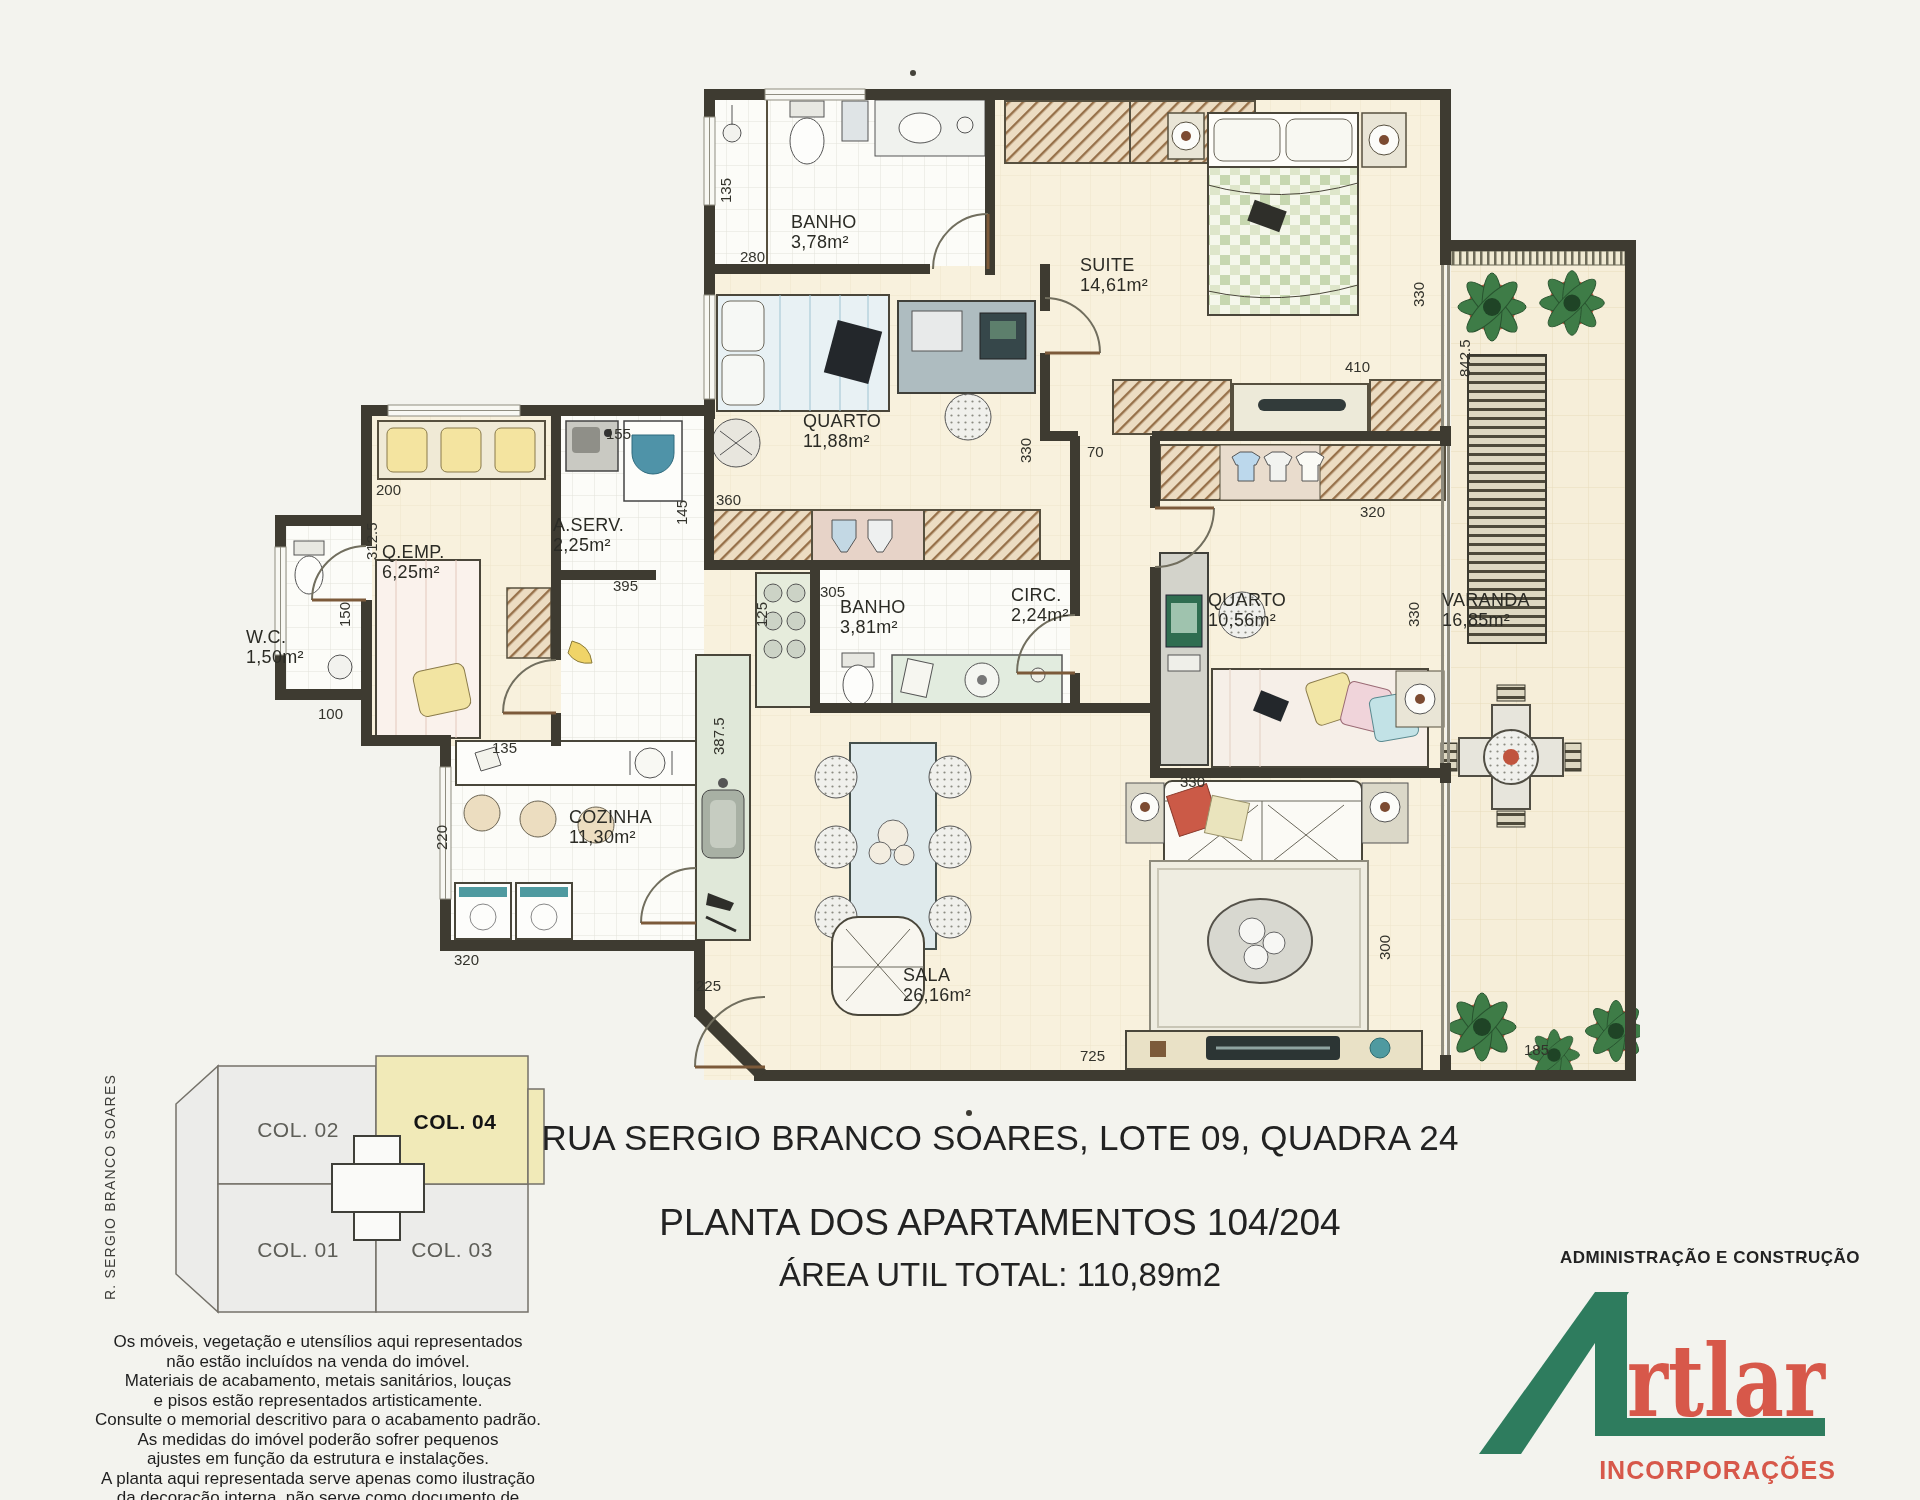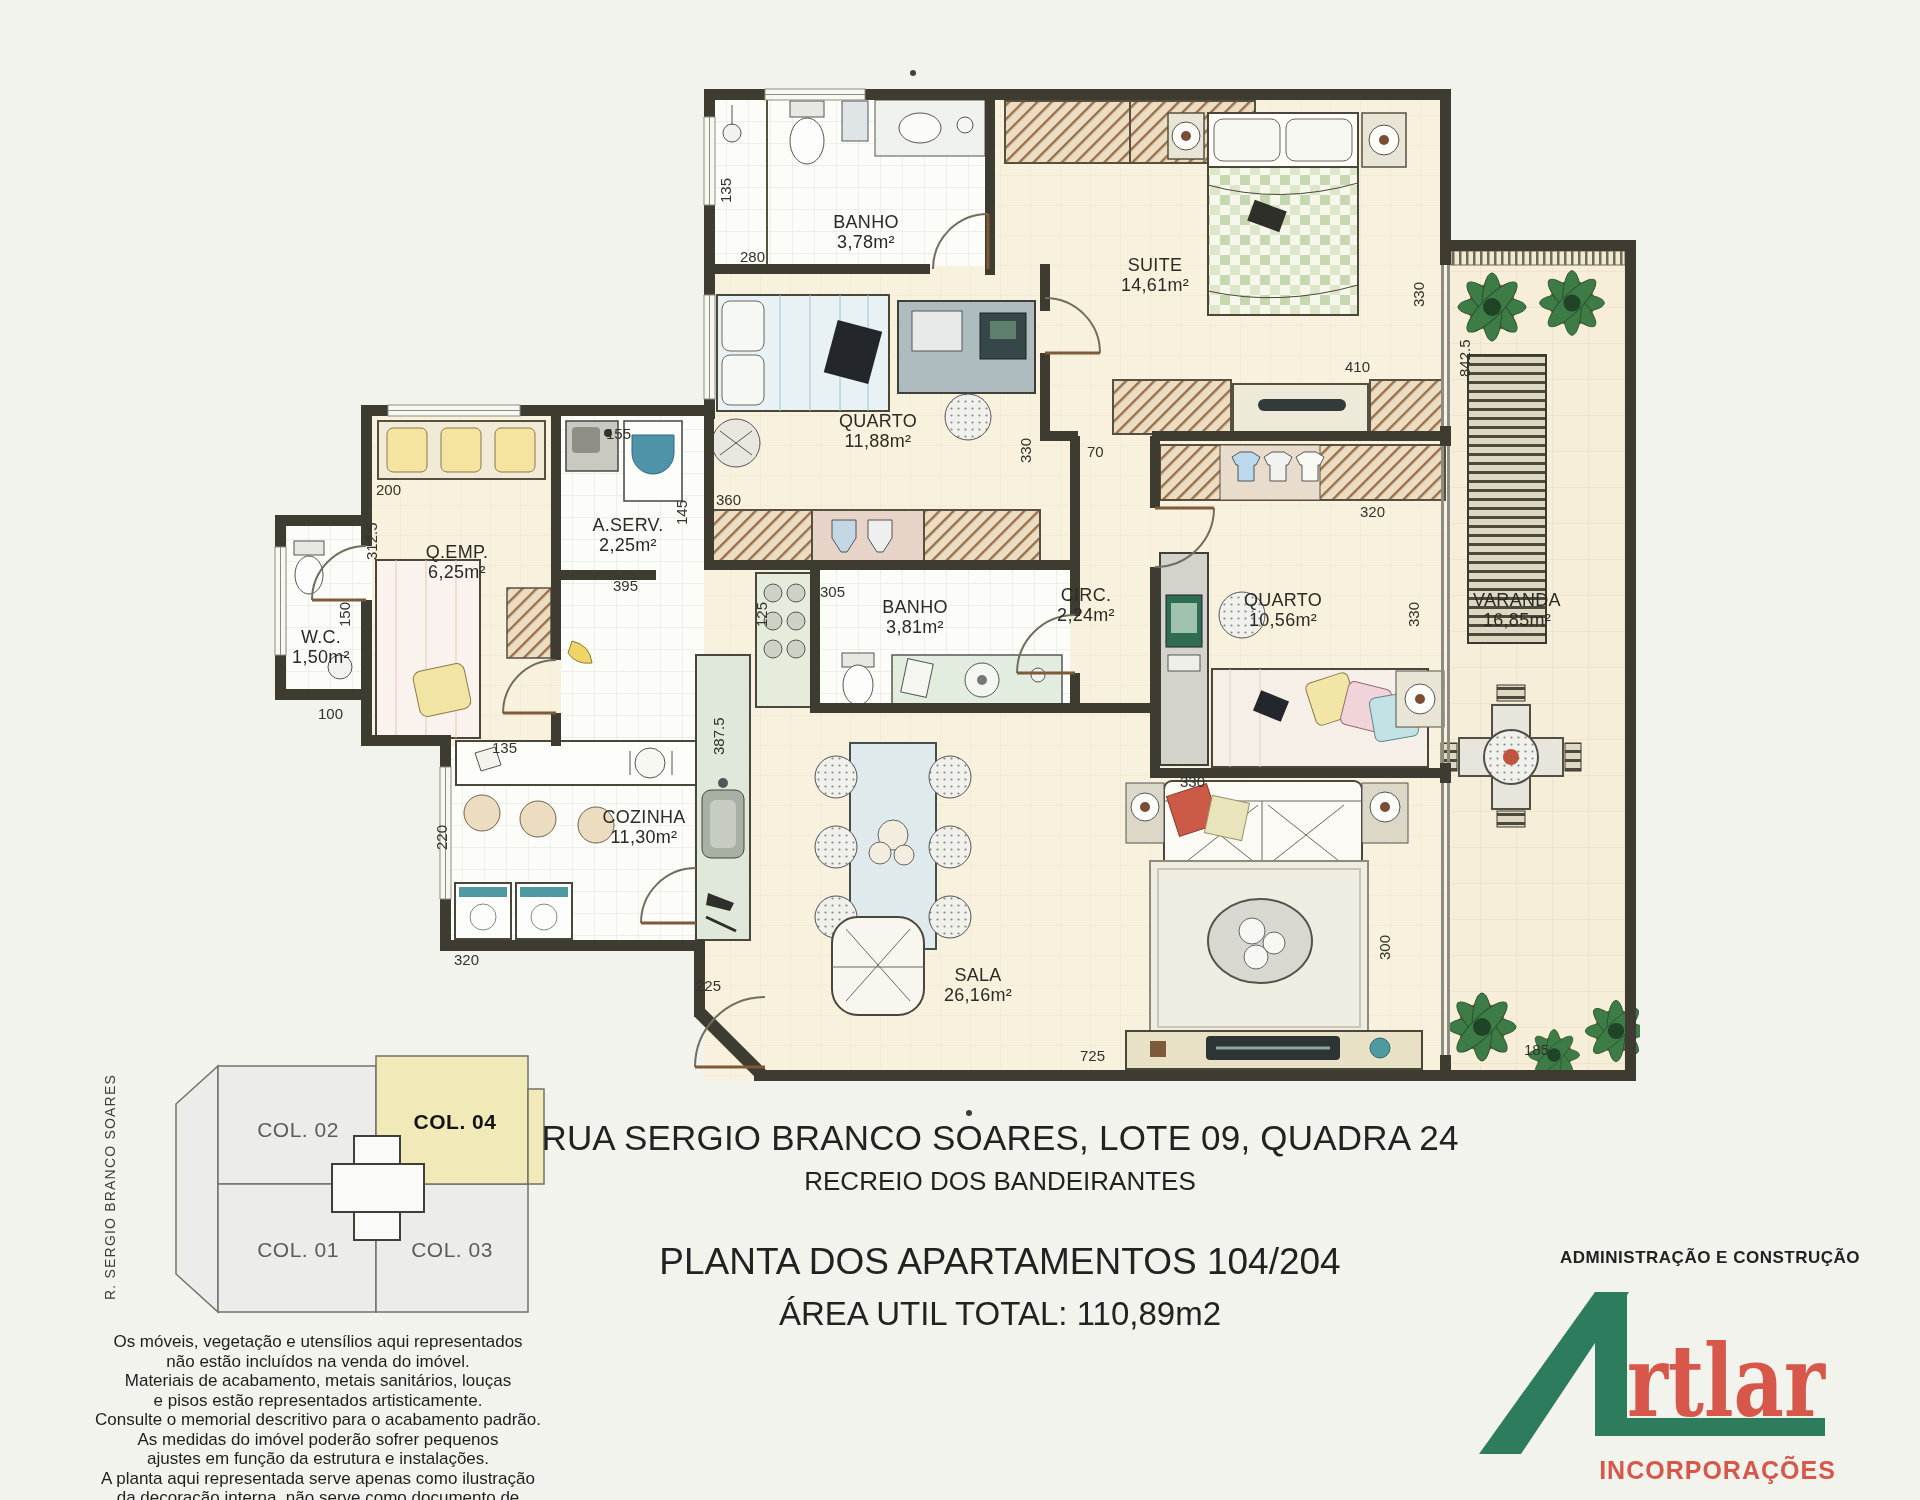--- a/index.html
+++ b/index.html
@@ -1,20 +1,20 @@
 <!DOCTYPE html>
 <html><head>
 <meta charset="utf-8">
 <style>
   html,body{margin:0;padding:0}
   body{width:1920px;height:1500px;position:relative;background:#f3f3ee;
        font-family:"Liberation Sans",sans-serif;overflow:hidden;color:#2c2c26}
   .plan{position:absolute;left:220px;top:55px;width:1420px;height:1040px}
   .plan svg{position:absolute;left:0;top:0}
-  .room{position:absolute;width:150px;margin-left:-75px;text-align:center;
+  .room{position:absolute;width:150px;margin-left:-75px;text-align:left;
         font-size:18px;line-height:20px;letter-spacing:.3px;color:#2b2b25}
   .dim{position:absolute;font-size:15px;color:#33332c;white-space:nowrap}
   .dim.v{transform:rotate(-90deg);transform-origin:0 0}
   .titleblock{position:absolute;left:540px;top:1118px;width:920px;text-align:center;color:#222}
   .t-address{font-size:35px;letter-spacing:.2px}
   .t-district{font-size:26px;margin-top:8px}
   .t-plan{font-size:37px;margin-top:44px}
   .t-area{font-size:33px;margin-top:12px}
   .branding{position:absolute;left:1440px;top:1240px;width:430px;height:260px}
   .admin{position:absolute;top:8px;left:10px;width:410px;text-align:right;
@@ -467,21 +467,20 @@
   </svg>
   <div class="kp-street">R. SERGIO BRANCO SOARES</div>
   <div class="kp-unit" style="left:150px;top:80px">COL. 02</div>
   <div class="kp-unit hl" style="left:307px;top:72px">COL. 04</div>
   <div class="kp-unit" style="left:150px;top:200px">COL. 01</div>
   <div class="kp-unit" style="left:304px;top:200px">COL. 03</div>
 </div>
 
 <div class="titleblock">
   <div class="t-address">RUA SERGIO BRANCO SOARES, LOTE 09, QUADRA 24</div>
-  <div class="t-district">RECREIO DOS BANDEIRANTES</div>
   <div class="t-plan">PLANTA  DOS APARTAMENTOS 104/204</div>
   <div class="t-area">ÁREA UTIL TOTAL: 110,89m2</div>
 </div>
 
 <div class="branding">
   <div class="admin">ADMINISTRAÇÃO E CONSTRUÇÃO</div>
   <svg class="logo-svg" width="360" height="168" viewBox="0 0 360 168">
     <polygon points="120,6 154,6 46,168 4,168" fill="#2e7c5e"></polygon>
     <rect x="120" y="6" width="32" height="140" fill="#2e7c5e"></rect>
     <rect x="120" y="132" width="230" height="18" fill="#2e7c5e"></rect>

